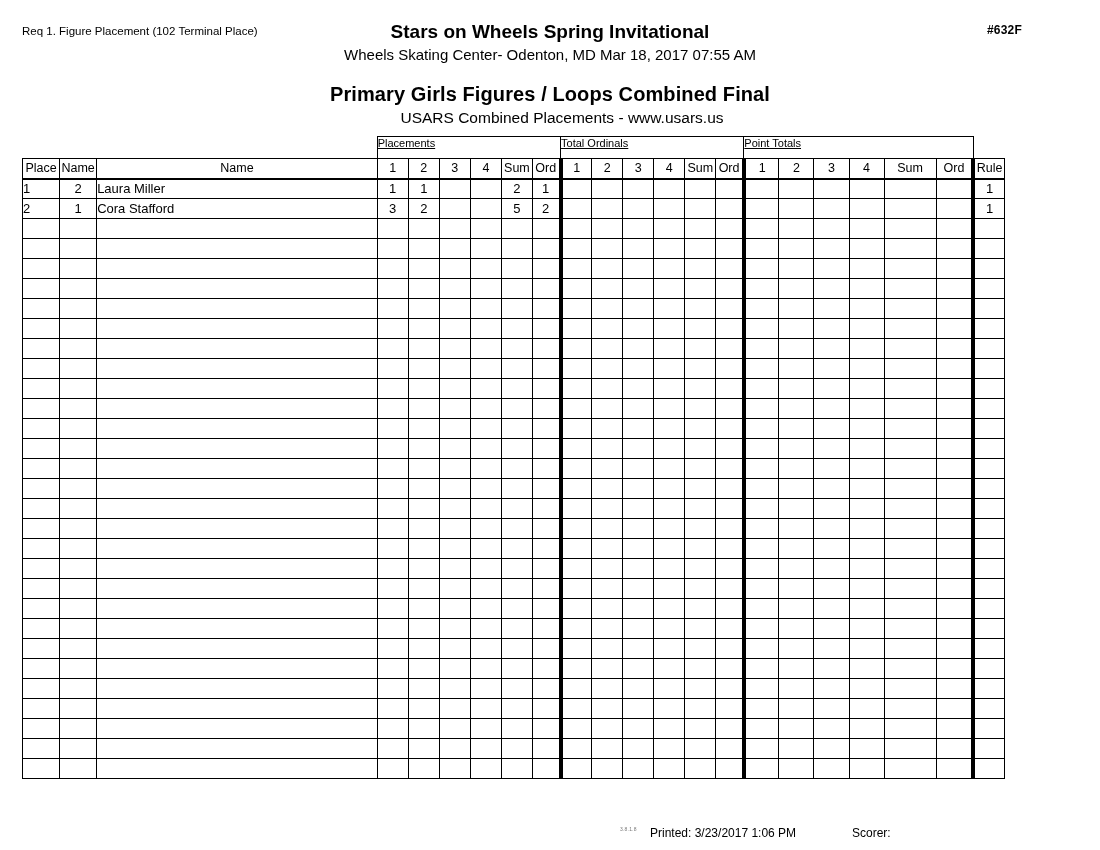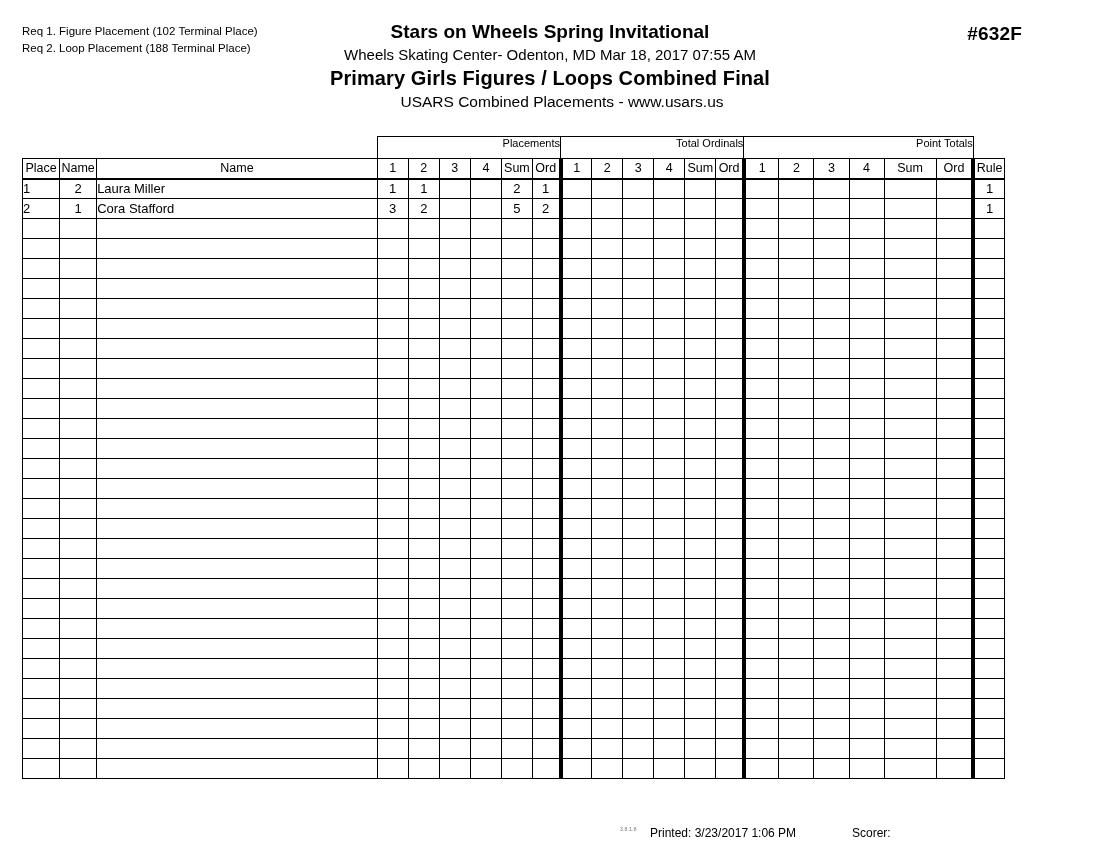--- a/index.html
+++ b/index.html
@@ -24,21 +24,21 @@
     font-size: 11.5px;
     line-height: 17px;
     white-space: nowrap;
   }
   #req-block .req-line { display: block; }
 
   #event-number {
     position: absolute;
     right: 78px;
     top: 23px;
-    font-size: 19px;
+    font-size: 12px;
     font-weight: bold;
     letter-spacing: 0.2px;
   }
 
   #title-block {
     position: absolute;
     left: 0;
     top: 20px;
     width: 1100px;
     text-align: center;
@@ -51,20 +51,21 @@
   #venue-line {
     font-size: 15px;
     line-height: 21px;
     font-weight: normal;
   }
   #event-title {
     font-size: 20px;
     font-weight: bold;
     line-height: 26px;
     letter-spacing: 0.1px;
+    margin-top: 16px;
   }
   #subtitle-line {
     font-size: 15.5px;
     line-height: 22px;
     margin-left: 24px;
   }
 
   
   #sheet {
     position: absolute;
@@ -90,25 +91,26 @@
     white-space: nowrap;
   }
 
   
   tr.group-row td { height: 22px; vertical-align: top; }
   td.nogrid {
     border: none !important;
   }
   td.group-label {
     font-size: 11px;
-    text-align: right;
+    text-align: left;
     padding-left: 4px;
     padding-top: 1px;
     vertical-align: top;
     border: 1px solid #000 !important;
+    text-decoration: underline;
   }
 
   
   tr.head-row td {
     height: 20px;
     font-size: 12.5px;
     text-align: center;
     vertical-align: middle;
     border-radius: 9px;
   }
@@ -171,21 +173,20 @@
     left: 830px;
     top: 2px;
     font-size: 12px;
   }
 </style>
 </head>
 <body>
 
 <div id="req-block">
   <span class="req-line">Req  1.  Figure Placement (102 Terminal Place)</span>
-  <span class="req-line">Req  2.  Loop Placement (188 Terminal Place)</span>
 </div>
 
 <div id="title-block">
   <div id="meet-title">Stars on Wheels Spring Invitational</div>
   <div id="venue-line">Wheels Skating Center- Odenton, MD  Mar 18, 2017  07:55 AM</div>
   <div id="event-title">Primary Girls Figures / Loops Combined Final</div>
   <div id="subtitle-line">USARS Combined Placements - www.usars.us</div>
 </div>
 
 <div id="event-number">#632F</div>

